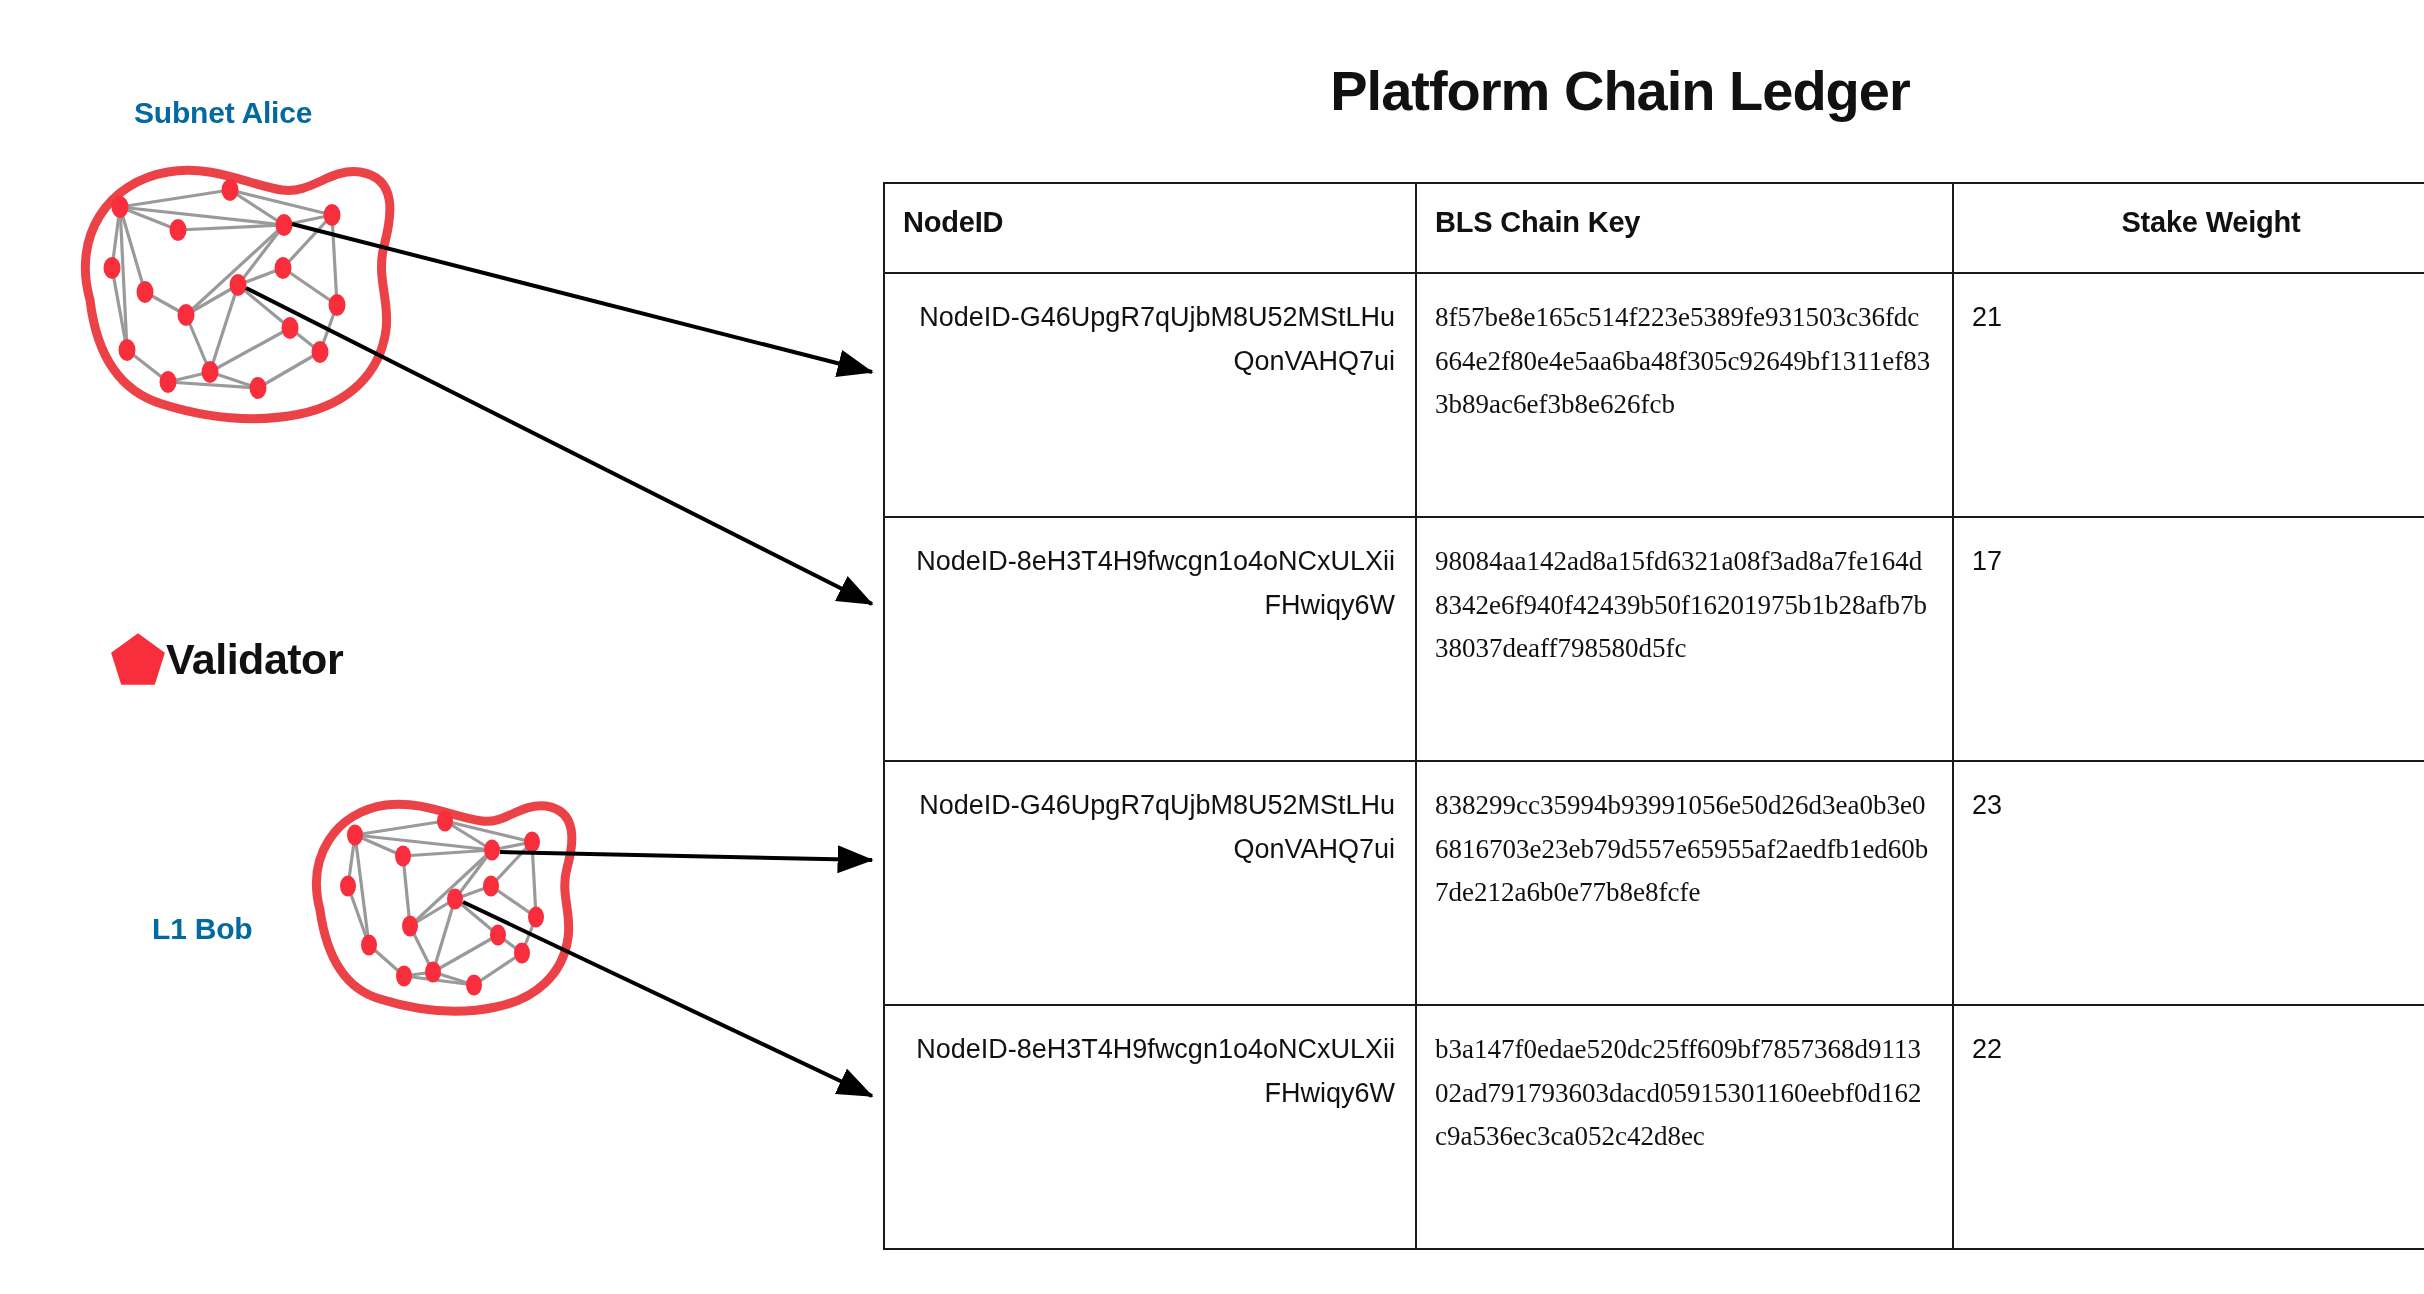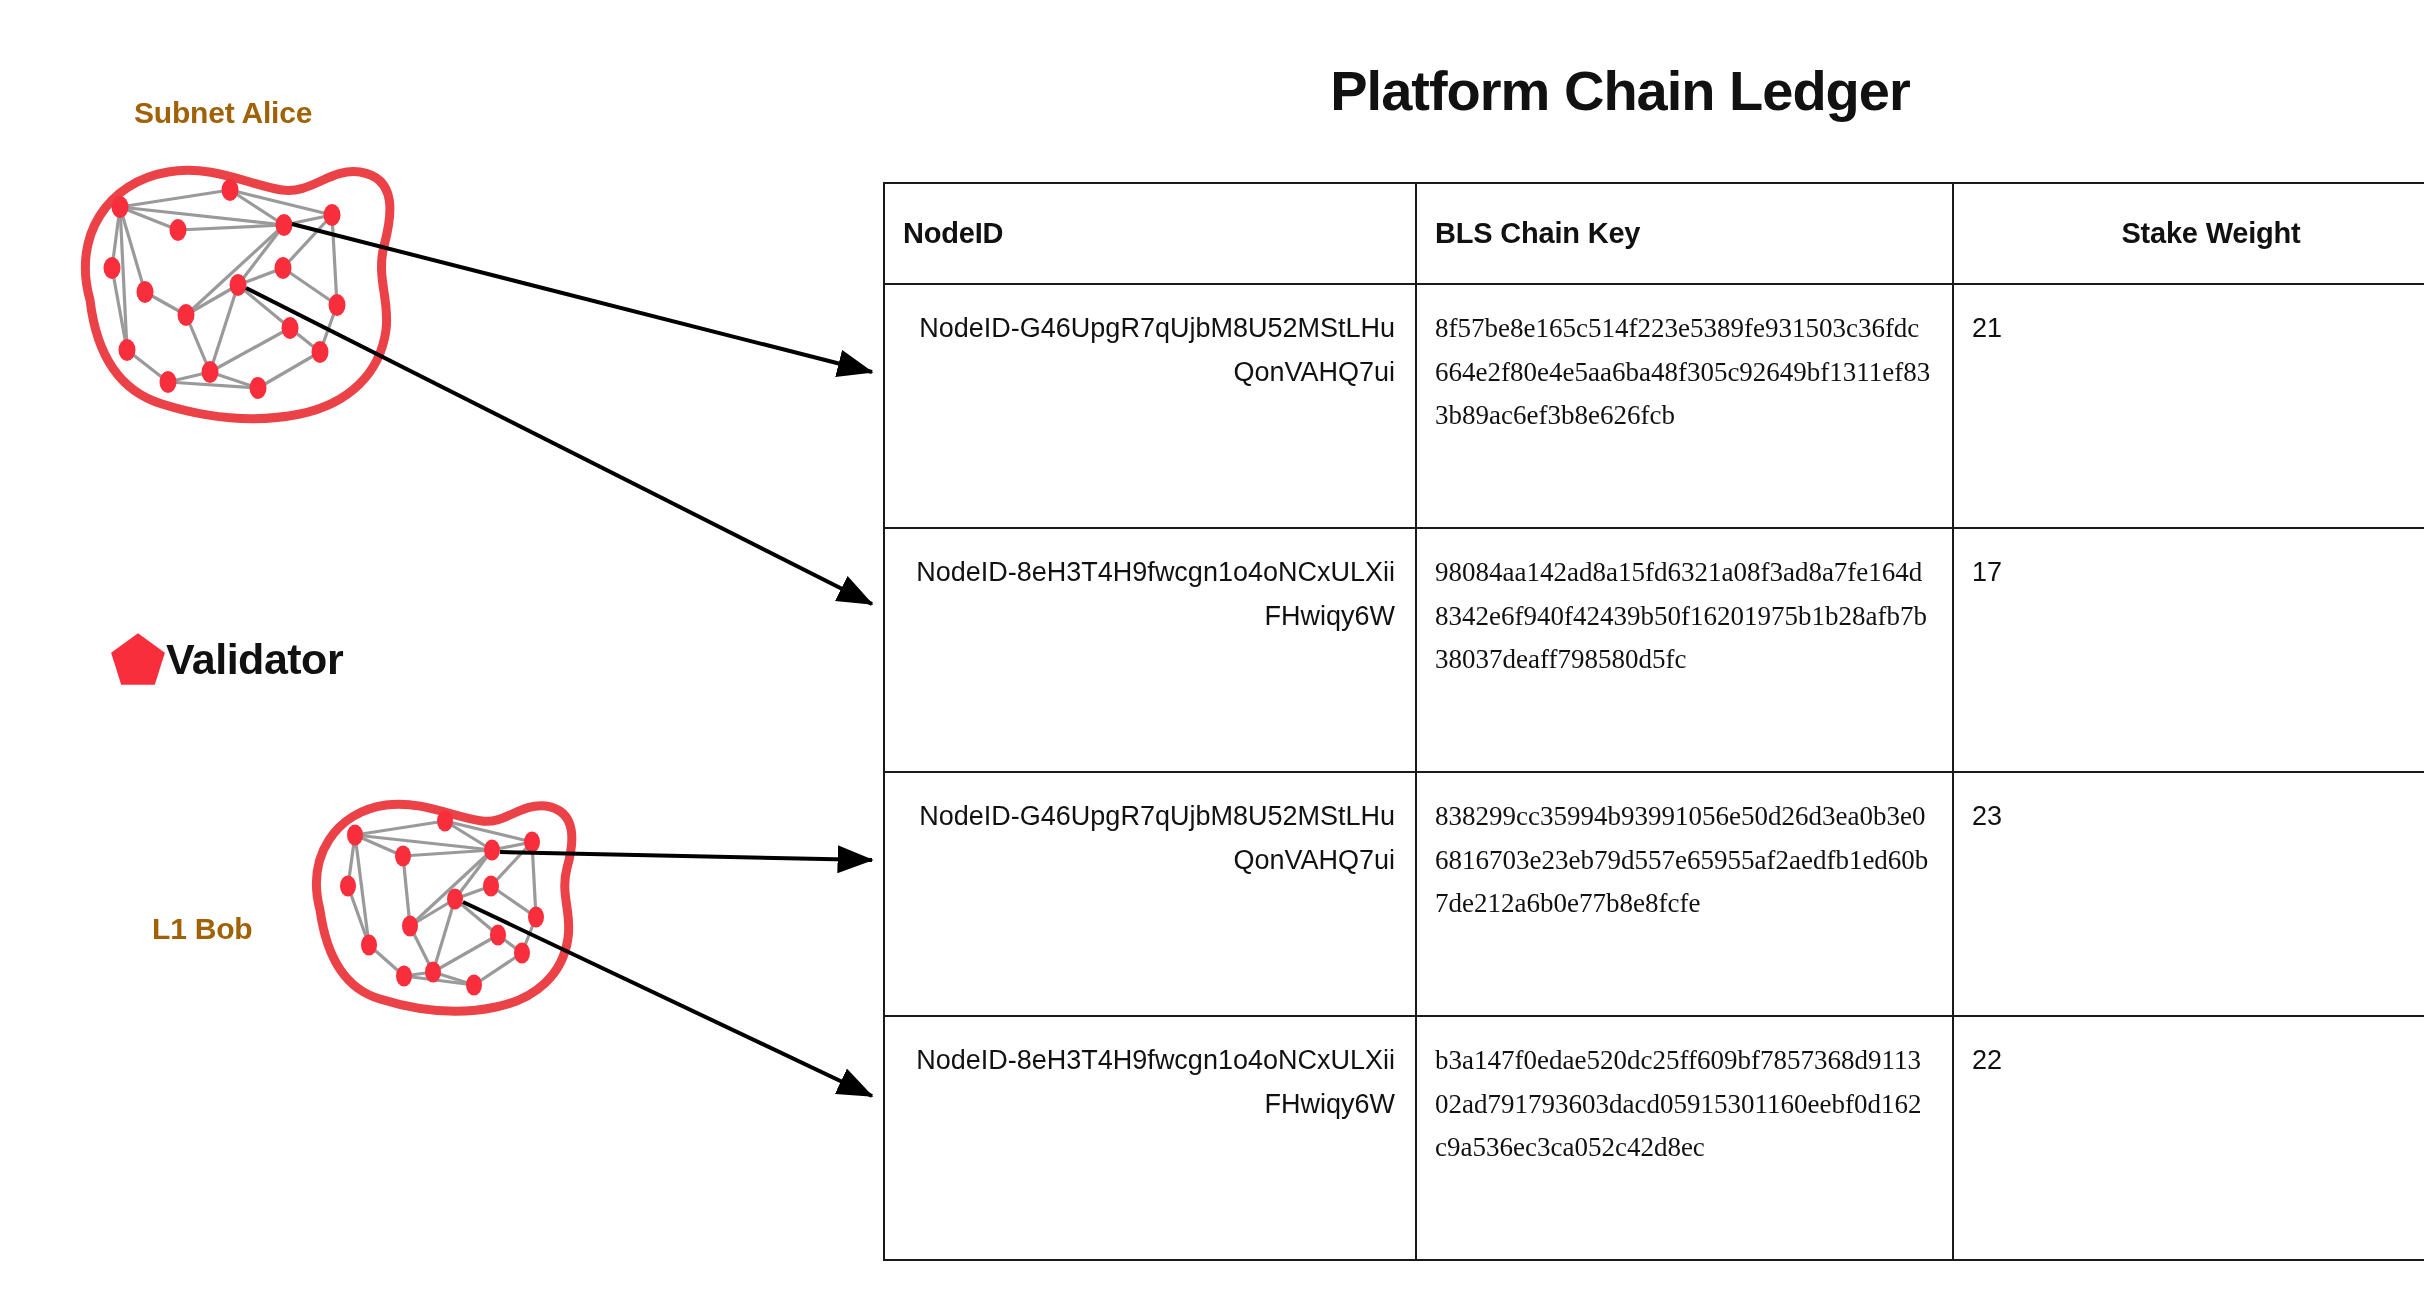--- a/index.html
+++ b/index.html
@@ -21,21 +21,21 @@
     position: absolute;
     left: 0;
     top: 0;
     width: 880px;
     height: 1294px;
   }
 
   .blob-label {
     position: absolute;
     font-weight: bold;
-    color: #a16207;
+    color: #0369a1;
     white-space: nowrap;
   }
   #subnet-alice-label {
     left: 134px;
     top: 96px;
     font-size: 30px;
     letter-spacing: -0.2px;
   }
   #l1-bob-label {
     left: 152px;
@@ -101,21 +101,21 @@
     padding: 22px 20px 22px 18px;
     font-size: 27px;
     line-height: 1.62;
     color: #111111;
     word-break: break-all;
     background: #ffffff;
   }
   #ledger-table th {
     font-weight: bold;
     font-size: 29px;
-    padding-top: 26px;
+    padding-top: 15px;
     padding-bottom: 26px;
     vertical-align: middle;
     letter-spacing: -0.2px;
   }
   th.col-nodeid { width: 492px; text-align: left; }
   th.col-blskey { width: 497px; text-align: left; }
   th.col-stake  { width: 478px; text-align: center; }
 
   td.cell-nodeid { width: 492px; text-align: right; }
   td.cell-blskey { width: 497px; font-family: Liberation Serif, serif; }

